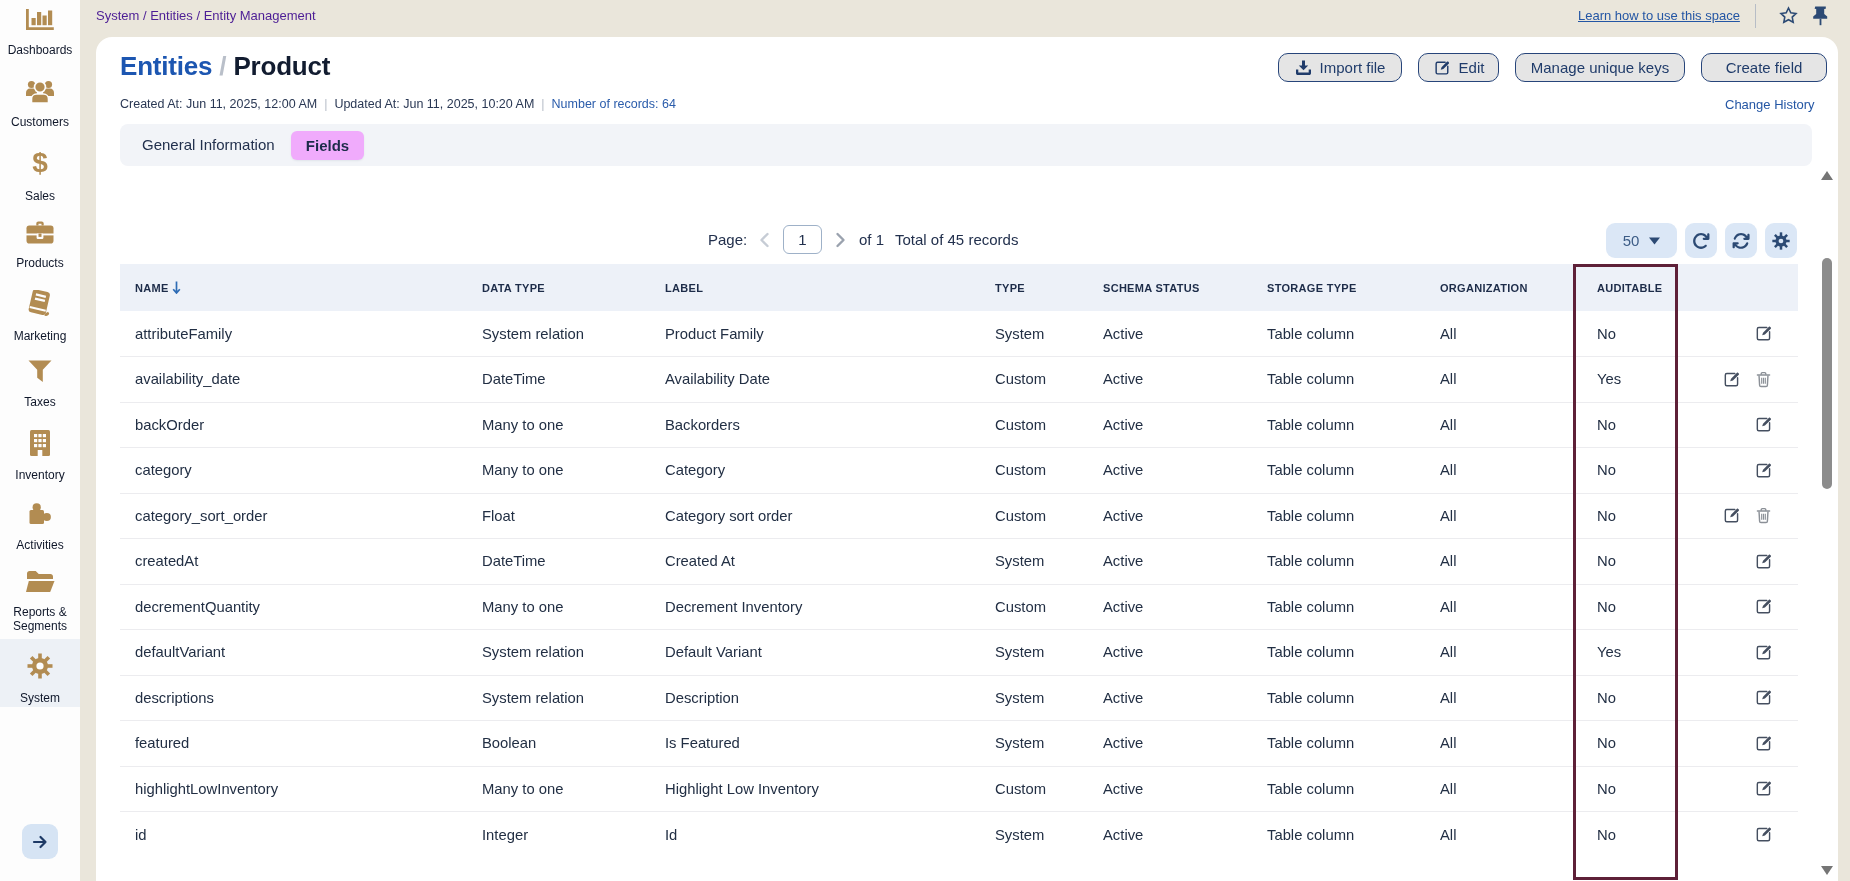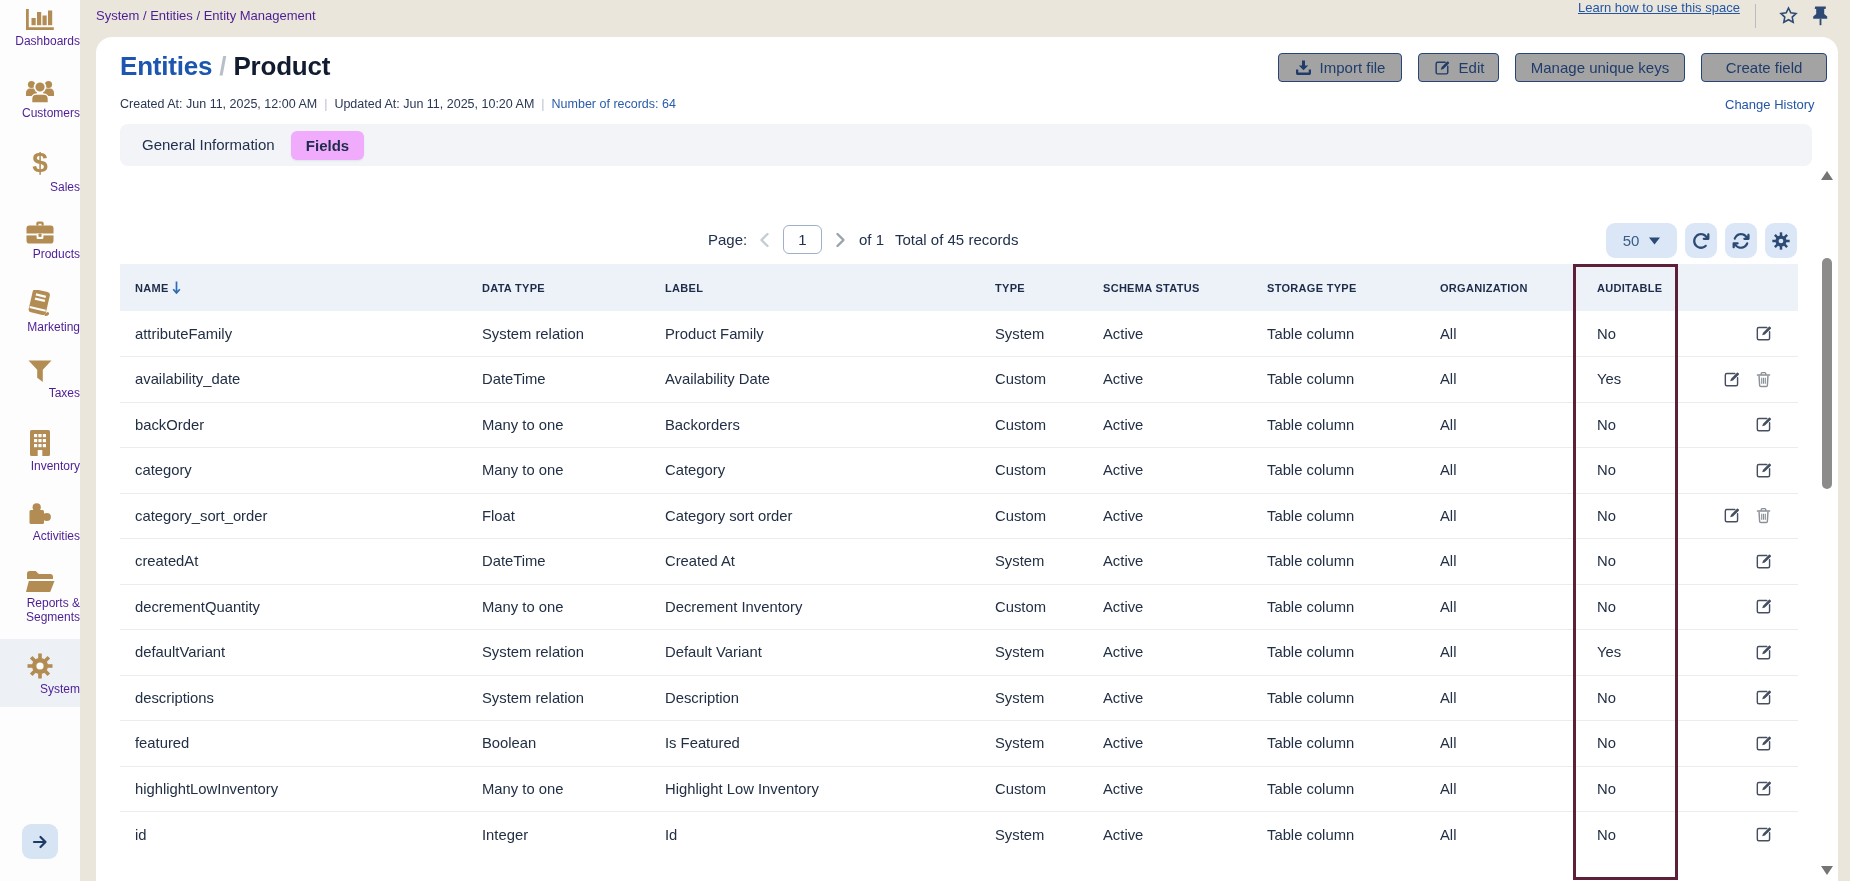--- a/index.html
+++ b/index.html
@@ -3,39 +3,39 @@
 <meta charset="utf-8">
 <style>
   * { margin:0; padding:0; box-sizing:border-box; }
   html,body { width:1850px; height:881px; overflow:hidden; }
   body { background:#eae6db; font-family:"Liberation Sans", sans-serif; color:#1e2c49; position:relative; }
   .abs { position:absolute; }
 
   
   .sidebar { position:absolute; left:0; top:0; width:80px; height:881px; background:#fdfdfd; z-index:5; }
   .sitem { position:absolute; left:0; width:80px; text-align:center; }
-  .sitem .lbl { display:block; font-size:12px; color:#4c1d95; line-height:14px; margin-top:3px;text-align:right; }
+  .sitem .lbl { display:block; font-size:12px; color:#0f172a; line-height:14px; margin-top:12px; }
   .sitem svg { display:block; margin:0 auto; }
   .sactive { position:absolute; left:0; top:639px; width:80px; height:68px; background:#edf1f6; }
   .expandbtn { position:absolute; left:22px; top:824px; width:36px; height:35px; background:#d6e4f4; border-radius:9px; }
 
   
   .crumbs { position:absolute; left:96px; top:8px; font-size:13px; color:#4c1d95; }
-  .learn { position:absolute; top:0; left:1578px; font-size:13px; color:#2456a4; text-decoration:underline; }
+  .learn { position:absolute; top:8px; left:1578px; font-size:13px; color:#2456a4; text-decoration:underline; }
   .topdiv { position:absolute; left:1755px; top:4px; width:1px; height:24px; background:#b7bdc6; }
 
   
   .card { position:absolute; left:96px; top:37px; width:1742px; height:844px; background:#ffffff; border-radius:16px 16px 0 0; }
 
   .pagetitle { position:absolute; left:24px; top:14px; font-size:26px; font-weight:bold; letter-spacing:-0.2px; }
   .pagetitle .blue { color:#1c56b1; }
   .pagetitle .sep { color:#b9bfc9; font-weight:bold; }
   .pagetitle .dark { color:#121c30; }
 
-  .btn { position:absolute; top:16px; height:29px; border:1px solid #27457a; border-radius:4px; background:#a3a3a3;
+  .btn { position:absolute; top:16px; height:29px; border:1px solid #27457a; border-radius:10px; background:#e5e5e5;
          color:#203c6b; font-size:15px; display:flex; align-items:center; justify-content:center; gap:8px; }
   .meta { position:absolute; left:24px; top:60px; font-size:12.5px; color:#2a3854; }
   .meta .pipe { color:#b9bfc9; margin:0 7px; }
   .meta .blue { color:#2a5cab; }
   .changehist { position:absolute; top:60px; left:1629px; font-size:13px; color:#2456a4; }
 
   .tabs { position:absolute; left:24px; top:87px; width:1692px; height:42px; background:#f2f4f8; border-radius:8px; }
   .tab1 { position:absolute; left:22px; top:0; height:42px; line-height:42px; font-size:15px; color:#22304d; }
   .tabpill { position:absolute; left:171px; top:7px; width:73px; height:29px; background:#f0abfc; border-radius:6px;
              font-size:15px; font-weight:bold; color:#1c2c49; text-align:center; line-height:29px; box-shadow:0 1px 2px rgba(30,45,80,0.08); }

